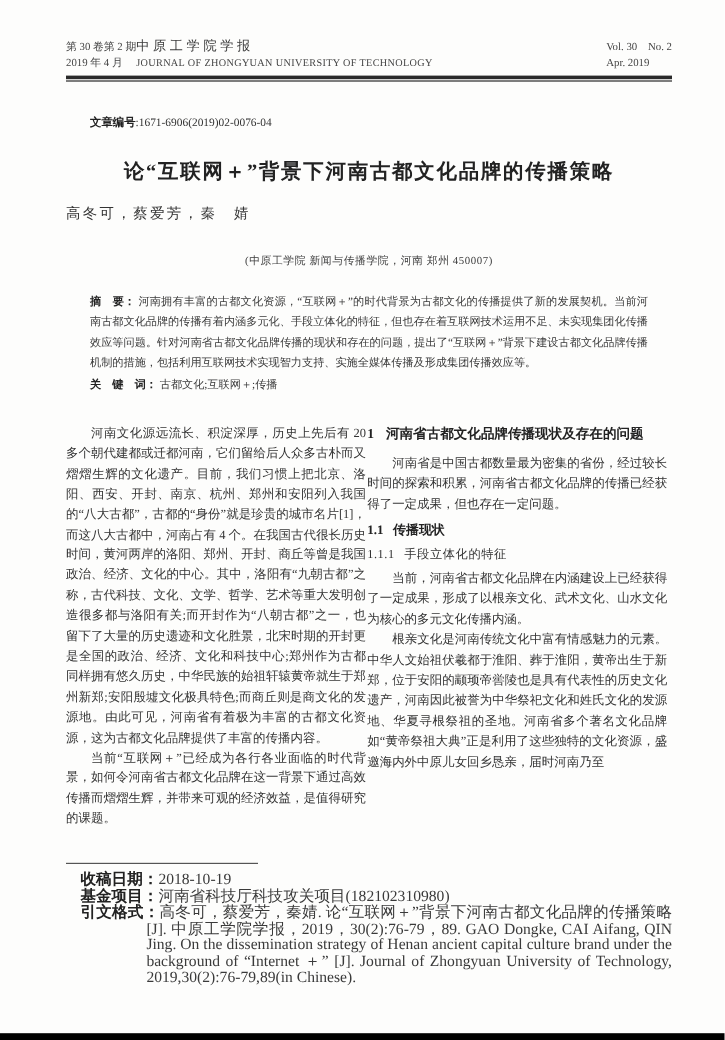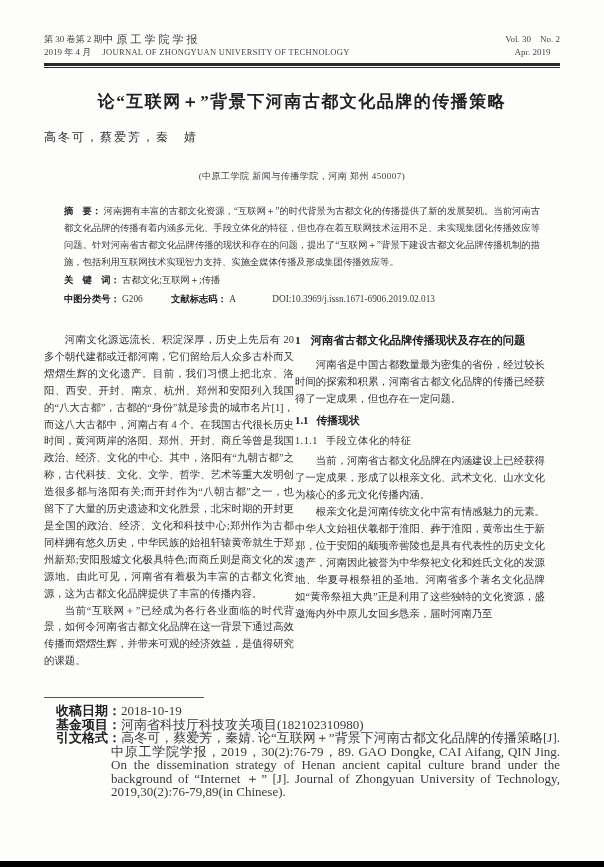--- a/index.html
+++ b/index.html
@@ -4,29 +4,29 @@
 <style>
   html,body{margin:0;padding:0;background:#ffffff;}
   .page{
     position:relative;
     width:604px;height:867px;
     background:#fdfdfc;
     font-family:"Liberation Serif","DejaVu Serif",serif;
     color:#2e2e2e;
     overflow:hidden;
     box-sizing:border-box;
-    padding:32px 44px 0 44px;
+    padding:32px 44px 0 55px;
   }
   
   .masthead{display:flex;justify-content:space-between;align-items:flex-end;}
   .mh-left{font-size:9px;line-height:13px;color:#444;white-space:nowrap;}
   .mh-center{flex:1;}
   .journal-cn{font-size:11px;letter-spacing:3px;color:#3a3a3a;line-height:14px;}
   .journal-en{font-size:8.5px;color:#444;line-height:13px;letter-spacing:0.3px;}
-  .mh-right{font-size:9px;line-height:13px;color:#444;text-align:center;white-space:nowrap;}
+  .mh-right{font-size:9px;line-height:13px;color:#444;text-align:left;white-space:nowrap;}
   .rule-thick{height:2.5px;background:#2a2a2a;margin-top:4px;}
   .rule-thin{height:1px;background:#2a2a2a;margin-top:1.5px;}
   
   .article-id{margin-top:28px;margin-left:20px;font-size:9.5px;color:#333;}
   .article-id .lbl{font-weight:bold;color:#222;}
   .title{margin-top:22px;text-align:center;font-size:17px;font-weight:bold;color:#222;letter-spacing:1.5px;}
   .authors{margin-top:16px;font-size:12px;color:#333;letter-spacing:2px;}
   .affiliation{margin-top:24px;text-align:center;font-size:9px;color:#3c3c3c;letter-spacing:0.5px;}
   .abstract{margin:20px 20px 0 20px;font-size:9.3px;line-height:17px;text-align:justify;color:#3a3a3a;}
   .abstract .lbl,.kw .lbl,.clc .lbl{font-weight:bold;color:#222;}
@@ -69,42 +69,38 @@
     </div>
     <div class="mh-right">
       <div>Vol. 30　No. 2</div>
       <div>Apr. 2019</div>
     </div>
   </div>
 
   <div class="rule-thick"></div>
   <div class="rule-thin"></div>
 
+  <div class="article-id">
+    <span class="lbl">文章编号</span><span>:1671-6906(2019)02-0076-04</span>
+  </div>
 
   <div class="title">论“互联网＋”背景下河南古都文化品牌的传播策略</div>
   <div class="authors">高冬可，蔡爱芳，秦　婧</div>
   <div class="affiliation">(中原工学院 新闻与传播学院，河南 郑州 450007)</div>
 
   <div class="abstract">
     <span class="lbl">摘　要：</span>
     <span>河南拥有丰富的古都文化资源，“互联网＋”的时代背景为古都文化的传播提供了新的发展契机。当前河南古都文化品牌的传播有着内涵多元化、手段立体化的特征，但也存在着互联网技术运用不足、未实现集团化传播效应等问题。针对河南省古都文化品牌传播的现状和存在的问题，提出了“互联网＋”背景下建设古都文化品牌传播机制的措施，包括利用互联网技术实现智力支持、实施全媒体传播及形成集团传播效应等。</span>
   </div>
 
   <div class="kw">
     <span class="lbl">关　键　词：</span>
     <span>古都文化;互联网＋;传播</span>
   </div>
 
-  <div class="clc">
-    <span class="lbl">中图分类号：</span>
-    <span>G206</span><span class="gap"></span>
-    <span class="lbl">文献标志码：</span>
-    <span>A</span><span class="gap2"></span>
-    <span>DOI:10.3969/j.issn.1671-6906.2019.02.013</span>
-  </div>
 
   <div class="columns">
     <div class="col">
       <p>河南文化源远流长、积淀深厚，历史上先后有 20 多个朝代建都或迁都河南，它们留给后人众多古朴而又熠熠生辉的文化遗产。目前，我们习惯上把北京、洛阳、西安、开封、南京、杭州、郑州和安阳列入我国的“八大古都”，古都的“身份”就是珍贵的城市名片[1]，而这八大古都中，河南占有 4 个。在我国古代很长历史时间，黄河两岸的洛阳、郑州、开封、商丘等曾是我国政治、经济、文化的中心。其中，洛阳有“九朝古都”之称，古代科技、文化、文学、哲学、艺术等重大发明创造很多都与洛阳有关;而开封作为“八朝古都”之一，也留下了大量的历史遗迹和文化胜景，北宋时期的开封更是全国的政治、经济、文化和科技中心;郑州作为古都同样拥有悠久历史，中华民族的始祖轩辕黄帝就生于郑州新郑;安阳殷墟文化极具特色;而商丘则是商文化的发源地。由此可见，河南省有着极为丰富的古都文化资源，这为古都文化品牌提供了丰富的传播内容。</p>
       <p>当前“互联网＋”已经成为各行各业面临的时代背景，如何令河南省古都文化品牌在这一背景下通过高效传播而熠熠生辉，并带来可观的经济效益，是值得研究的课题。</p>
     </div>
     <div class="col">
       <p class="h1"><span class="no">1</span><span>河南省古都文化品牌传播现状及存在的问题</span></p>
       <p>河南省是中国古都数量最为密集的省份，经过较长时间的探索和积累，河南省古都文化品牌的传播已经获得了一定成果，但也存在一定问题。</p>
       <p class="h2"><span class="no">1.1</span><span>传播现状</span></p>

